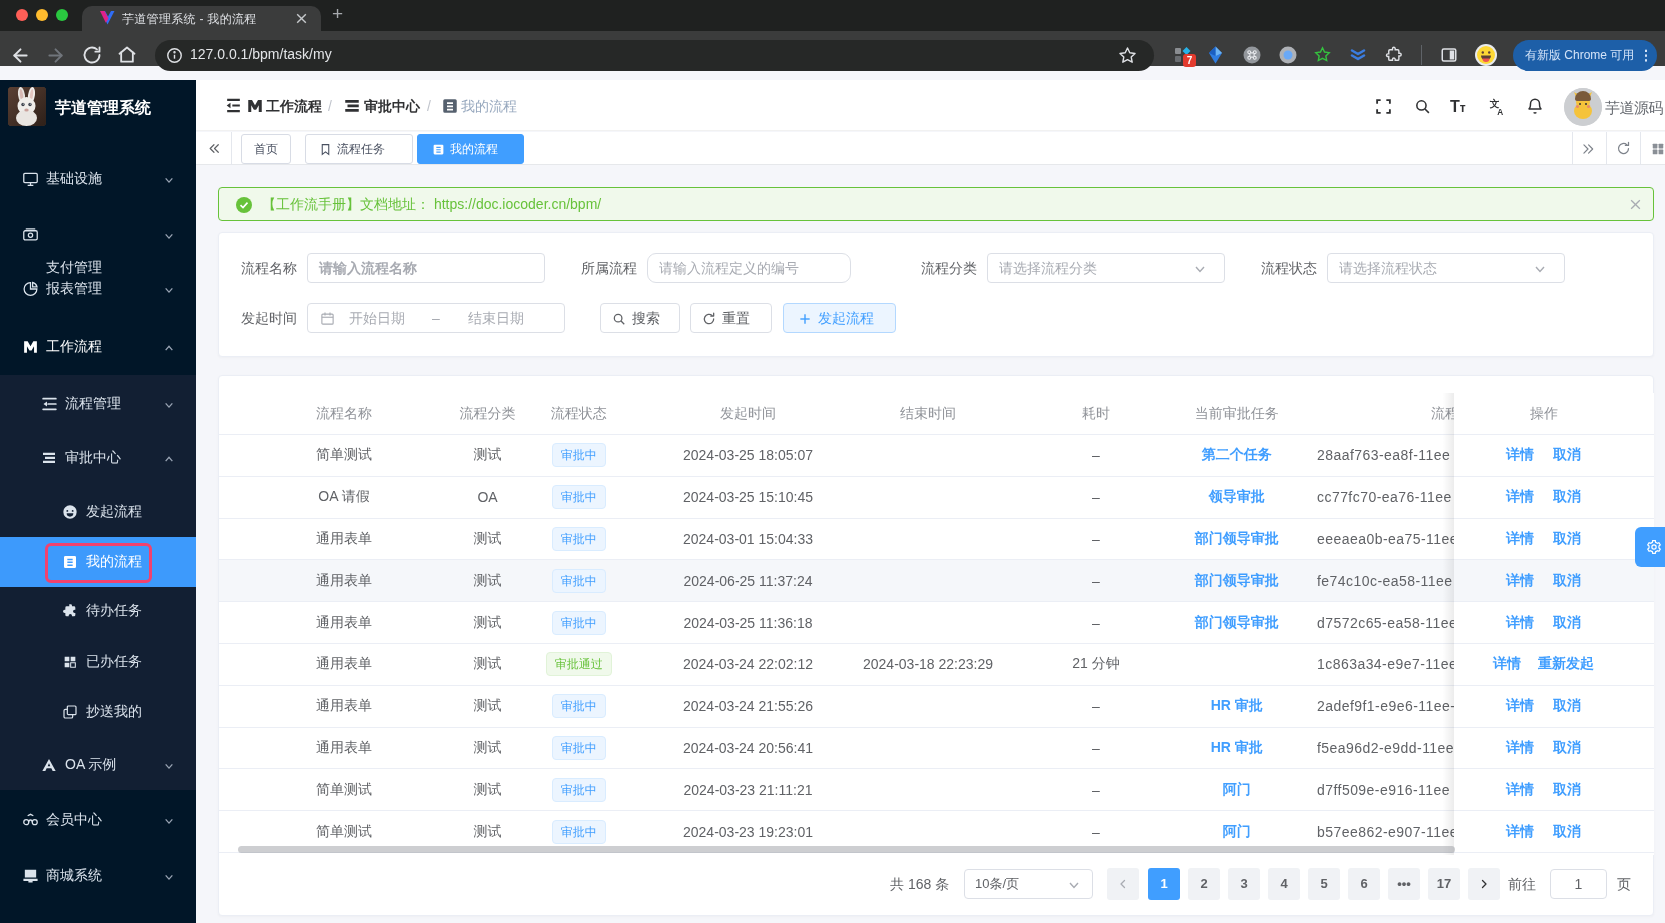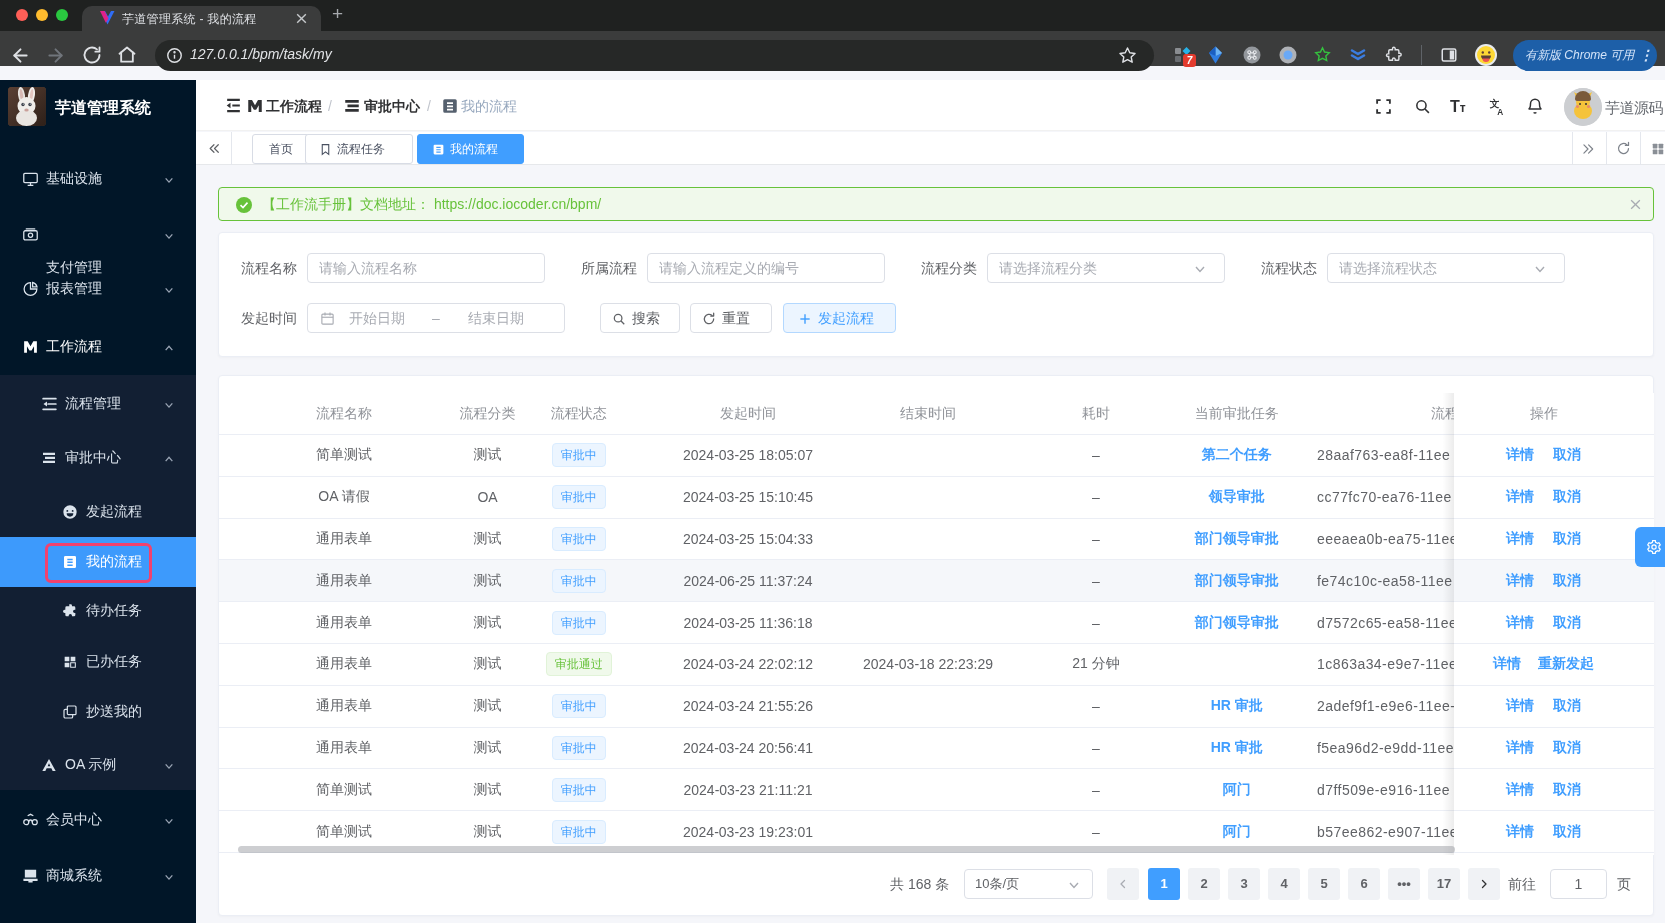--- a/index.html
+++ b/index.html
@@ -6,21 +6,21 @@
 html,body { width:1665px; height:923px; overflow:hidden; }
 body { font-family:"Liberation Sans", sans-serif; position:relative; background:#f5f6fa; }
 .abs { position:absolute; }
 
 
 #tabbar { position:absolute; left:0; top:0; width:1665px; height:31px; background:#1f2120; }
 .tl { position:absolute; top:9px; width:12px; height:12px; border-radius:50%; }
 #tab { position:absolute; left:82px; top:6px; width:239px; height:25px; background:#3b3c3c; border-radius:10px 10px 0 0; }
 #tab .title { position:absolute; left:40px; top:5px; font-size:12px; color:#dfe1e5; letter-spacing:0.3px; }
 #newtab { position:absolute; left:332px; top:3px; font-size:19px; color:#a6a9ad; font-weight:400; }
-#toolbar { position:absolute; left:0; top:31px; width:1665px; height:35px; background:#3b3c3c;font-style:italic; }
+#toolbar { position:absolute; left:0; top:31px; width:1665px; height:35px; background:#3b3c3c; }
 #urlbar { position:absolute; left:155px; top:9px; width:999px; height:31px; background:#262827; border-radius:16px; }
 #urlbar .url { position:absolute; left:35px; top:6px; font-size:14px; color:#e3e5e8; }
 #updatepill { position:absolute; left:1513px; top:9px; width:144px; height:31px; background:#1d5fa8; border-radius:16px; color:#d4e4f9; font-size:12px; line-height:31px; padding-left:12px; }
 
 
 #sidebar { position:absolute; left:0; top:80px; width:196px; height:843px; background:#011628; }
 #submenu { position:absolute; left:0; top:295px; width:196px; height:415px; background:#121f33; }
 #activeitem { position:absolute; left:0; top:457px; width:196px; height:50px; background:#3d9afc; }
 #redbox { position:absolute; left:45px; top:543px; width:107px; height:40px; border:3px solid #f1426e; border-radius:6px; z-index:5; }
 #logo { position:absolute; left:8px; top:7px; width:38px; height:39px; border-radius:4px; overflow:hidden; background:linear-gradient(135deg,#6b4a2f 0%,#8a6542 55%,#3c2a1a 100%); }
@@ -349,21 +349,21 @@
       <circle cx="13.5" cy="18.5" r="1.5" fill="#e8896b"></circle>
       <circle cx="24.5" cy="18.5" r="1.5" fill="#e8896b"></circle>
     </svg>
 </div>
 <div class="abs" style="left:1605px;top:99px;font-size:15px;color:#666a70;white-space:nowrap;letter-spacing:-0.5px;">芋道源码</div>
 
 <svg class="abs" style="left:208px;top:142px" width="13" height="13" viewBox="0 0 24 24" fill="none" stroke="#606266" stroke-width="2.2" stroke-linecap="round" stroke-linejoin="round">
     <path d="M11 19l-7-7 7-7"></path>
     <path d="M19 19l-7-7 7-7"></path>
   </svg>
-<div class="tag" style="left:252px; top:134px; width:58px; text-align:center;">首页</div>
+<div class="tag" style="left:241px; top:134px; width:50px; text-align:center;">首页</div>
 <div class="tag" style="left:305px; top:134px; width:108px;"><svg style="position:absolute;left:13px;top:8px" width="13" height="13" viewBox="0 0 24 24" fill="none" stroke="#495060" stroke-width="2">
       <path d="M6 3h12v18l-6-4.5L6 21z"></path>
     </svg><span style="margin-left:31px;">流程任务</span></div>
 <div class="tag active" style="left:417px; top:134px; width:107px;"><svg style="position:absolute;left:14px;top:8px" width="13" height="13" viewBox="0 0 24 24" fill="#fff">
       <path d="M5 3h14a2 2 0 0 1 2 2v14a2 2 0 0 1-2 2H5a2 2 0 0 1-2-2V5a2 2 0 0 1 2-2zm3 4v2.2h8V7H8zm0 4.4v2.2h8v-2.2H8zm0 4.4V18h8v-2.2H8z"></path>
     </svg><span style="margin-left:32px;">我的流程</span></div>
 <div class="vline" style="left:231px;"></div>
 <div class="vline" style="left:1572px;"></div>
 <div class="vline" style="left:1606px;"></div>
 <div class="vline" style="left:1640px;"></div>
@@ -390,23 +390,23 @@
   <span class="msg">【工作流手册】文档地址： https://doc.iocoder.cn/bpm/</span>
   <svg class="x" style="position:absolute;left:1410px;top:10px" width="13" height="13" viewBox="0 0 12 12" stroke="#a8abb2" stroke-width="1.2">
       <line x1="2" y1="2" x2="10" y2="10"></line>
       <line x1="10" y1="2" x2="2" y2="10"></line>
     </svg>
 </div>
 
 <div class="card" id="formcard"></div>
 <div id="formitems">
   <div class="flabel" style="left:237px;top:253px;">流程名称</div>
-  <div class="finput" style="left:307px;top:253px;width:238px;padding-left:11px;">请输入流程名称</div>
+  <div class="finput" style="left:307px;top:253px;width:238px;padding-left:11px;font-weight:bold;">请输入流程名称</div>
   <div class="flabel" style="left:577px;top:253px;">所属流程</div>
-  <div class="finput" style="left:647px;top:253px;width:238px;padding-left:11px;">请输入流程定义的编号</div>
+  <div class="finput" style="left:647px;top:253px;width:204px;padding-left:11px;border-radius:9px;">请输入流程定义的编号</div>
   <div class="flabel" style="left:917px;top:253px;">流程分类</div>
   <div class="finput" style="left:987px;top:253px;width:238px;padding-left:11px;">请选择流程分类
     <svg style="position:absolute;left:206px;top:9px" width="12" height="12" viewBox="0 0 12 12" fill="none" stroke="#a8abb2" stroke-width="1.4">
         <polyline points="2,4 6,8.5 10,4"></polyline>
       </svg>
   </div>
   <div class="flabel" style="left:1257px;top:253px;">流程状态</div>
   <div class="finput" style="left:1327px;top:253px;width:238px;padding-left:11px;">请选择流程状态
     <svg style="position:absolute;left:206px;top:9px" width="12" height="12" viewBox="0 0 12 12" fill="none" stroke="#a8abb2" stroke-width="1.4">
         <polyline points="2,4 6,8.5 10,4"></polyline>
@@ -474,21 +474,21 @@
   <span class="cell" style="left:359.7px;"><span class="tagblue">审批中</span></span>
   <span class="cell" style="left:529px;">2024-03-25 15:10:45</span>
   <span class="cell" style="left:877px;">–</span>
   <span class="cell link" style="left:1017.7px;">领导审批</span>
   <span class="cell" style="left:1098px;transform:translateY(-50%);letter-spacing:0.45px;">cc77fc70-ea76-11ee</span>
 </div>
 <div class="trow" style="top:518.6px;background:#fff;">
   <span class="cell" style="left:125px;">通用表单</span>
   <span class="cell" style="left:268.5px;">测试</span>
   <span class="cell" style="left:359.7px;"><span class="tagblue">审批中</span></span>
-  <span class="cell" style="left:529px;">2024-03-25 15:04:33</span>
+  <span class="cell" style="left:529px;">2024-03-01 15:04:33</span>
   <span class="cell" style="left:877px;">–</span>
   <span class="cell link" style="left:1017.7px;">部门领导审批</span>
   <span class="cell" style="left:1098px;transform:translateY(-50%);letter-spacing:0.45px;">eeeaea0b-ea75-11ee</span>
 </div>
 <div class="trow" style="top:560.4px;background:#f5f7fa;">
   <span class="cell" style="left:125px;">通用表单</span>
   <span class="cell" style="left:268.5px;">测试</span>
   <span class="cell" style="left:359.7px;"><span class="tagblue">审批中</span></span>
   <span class="cell" style="left:529px;">2024-06-25 11:37:24</span>
   <span class="cell" style="left:877px;">–</span>

